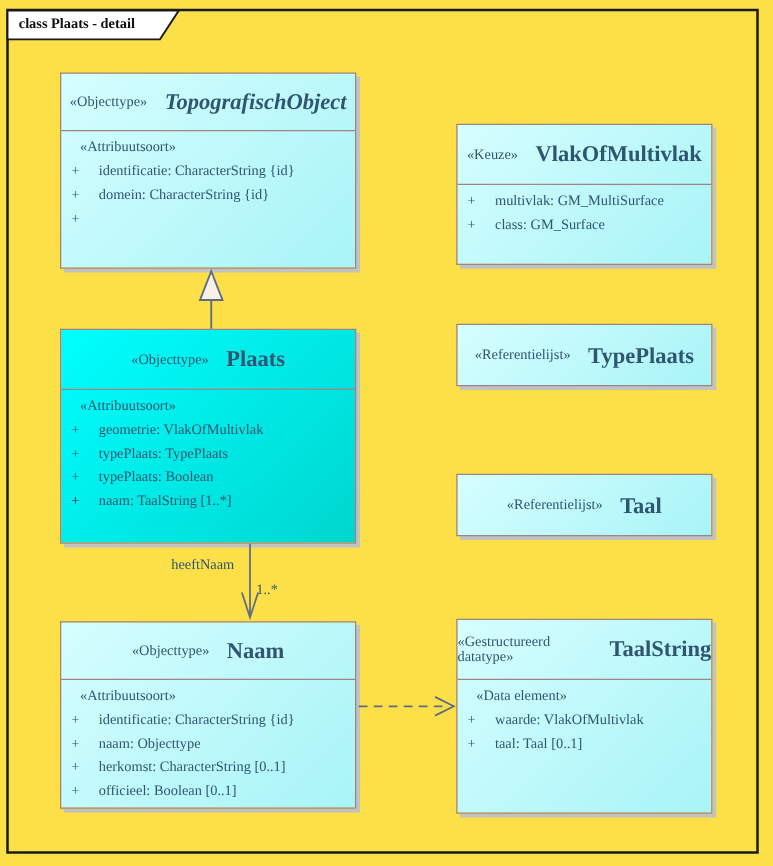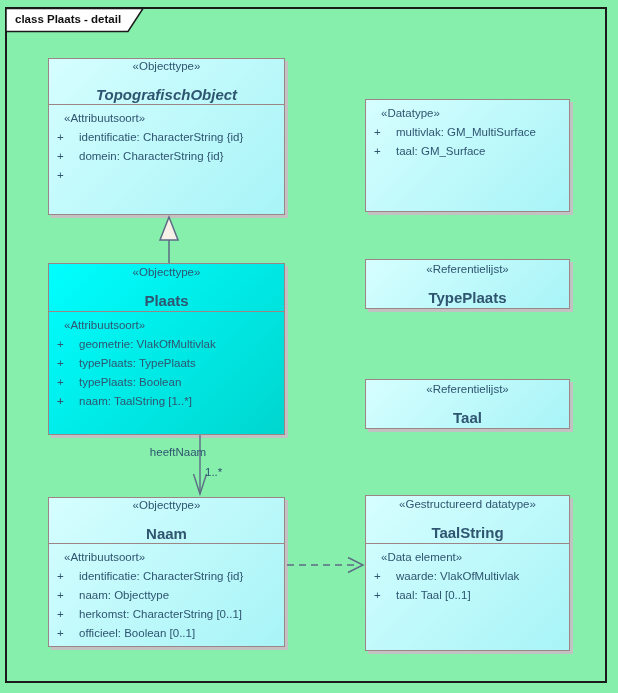--- a/index.html
+++ b/index.html
@@ -1,44 +1,44 @@
 <!DOCTYPE html>
 <html><head>
 <meta charset="utf-8">
 <style>
   html,body{margin:0;padding:0;background:#ffffff;}
   #canvas{
-    position:relative;width:618px;height:693px;background:#86efac;overflow:hidden;
-    font-family:Liberation Sans, sans-serif;color:#2f5570;
+    position:relative;width:618px;height:693px;background:#fde047;overflow:hidden;
+    font-family:Liberation Serif, serif;color:#2f5570;
   }
   .frame{
     position:absolute;left:5px;top:7px;width:602px;height:676px;
     border:2px solid #1a1a1a;box-sizing:border-box;
   }
   .frame-title{
     position:absolute;left:15px;top:13px;font-size:11.5px;font-weight:bold;color:#111111;
     white-space:nowrap;
   }
   .uml-class{
     position:absolute;box-sizing:border-box;
     background:linear-gradient(135deg,#d6feff 0%,#a8f4f7 100%);
     border:1px solid #9e8585;
     box-shadow:3px 3px 0 #c2c2c2;
     font-size:11.5px;
   }
   .uml-class.bright{
     background:linear-gradient(135deg,#00ffff 0%,#00d6cf 100%);
   }
   .hdr{
-    display:flex;flex-direction:column;justify-content:center;align-items:center;
+    display:flex;justify-content:center;align-items:center;
     border-bottom:1px solid #9e8585;box-sizing:border-box;gap:14px;
   }
   .hdr.no-sep{border-bottom:none;height:100%;}
   .stereo{font-size:11.5px;}
-  .cname{font-size:15px;font-weight:bold;}
+  .cname{font-size:18px;font-weight:bold;}
   .cname.abstract{font-style:italic;}
   .attrs{padding-top:4px;}
   .row{position:relative;line-height:19px;padding-left:30px;white-space:nowrap;}
   .row .vis{position:absolute;left:8px;}
   .row.group{padding-left:15px;margin-top:0;}
   .conn-label{position:absolute;font-size:11.5px;color:#2f5570;white-space:nowrap;}
   svg.overlay{position:absolute;left:0;top:0;pointer-events:none;}
 </style>
 </head>
 <body>
@@ -59,24 +59,27 @@
     </div>
     <div class="attrs">
       <div class="row group"><span>«Attribuutsoort»</span></div>
       <div class="row"><span class="vis">+</span><span>identificatie: CharacterString {id}</span></div>
       <div class="row"><span class="vis">+</span><span>domein: CharacterString {id}</span></div>
       <div class="row"><span class="vis">+</span></div>
     </div>
   </div>
 
   <div class="uml-class" style="left:365px;top:99px;width:205px;height:113px">
+    <div class="hdr" style="height:48px">
+      <div class="stereo">«Keuze»</div>
+      <div class="cname">VlakOfMultivlak</div>
+    </div>
     <div class="attrs">
-      <div class="row group"><span>«Datatype»</span></div>
       <div class="row"><span class="vis">+</span><span>multivlak: GM_MultiSurface</span></div>
-      <div class="row"><span class="vis">+</span><span>taal: GM_Surface</span></div>
+      <div class="row"><span class="vis">+</span><span>class: GM_Surface</span></div>
     </div>
   </div>
 
   <div class="uml-class bright" style="left:48px;top:263px;width:237px;height:172px">
     <div class="hdr" style="height:48px">
       <div class="stereo">«Objecttype»</div>
       <div class="cname">Plaats</div>
     </div>
     <div class="attrs">
       <div class="row group"><span>«Attribuutsoort»</span></div>
@@ -139,16 +142,16 @@
       <line x1="200" y1="435" x2="200" y2="494" stroke="#5d6b85" stroke-width="1.4"></line>
       <polyline points="193.5,474 200,494 206.5,474" fill="none" stroke="#5d6b85" stroke-width="1.4"></polyline>
     </g>
 
     <g>
       <line x1="287" y1="565" x2="358" y2="565" stroke="#5d6b85" stroke-width="1.4" stroke-dasharray="7,5"></line>
       <polyline points="348,557.5 363,565 348,572.5" fill="none" stroke="#5d6b85" stroke-width="1.4"></polyline>
     </g>
   </svg>
 
-  <div class="conn-label" style="left:147px;top:446px;width:62px;text-align:center">heeftNaam</div>
+  <div class="conn-label" style="left:137px;top:446px;width:62px;text-align:left">heeftNaam</div>
   <div class="conn-label" style="left:205px;top:466px">1..*</div>
 
 </div>
 
 </body></html>

